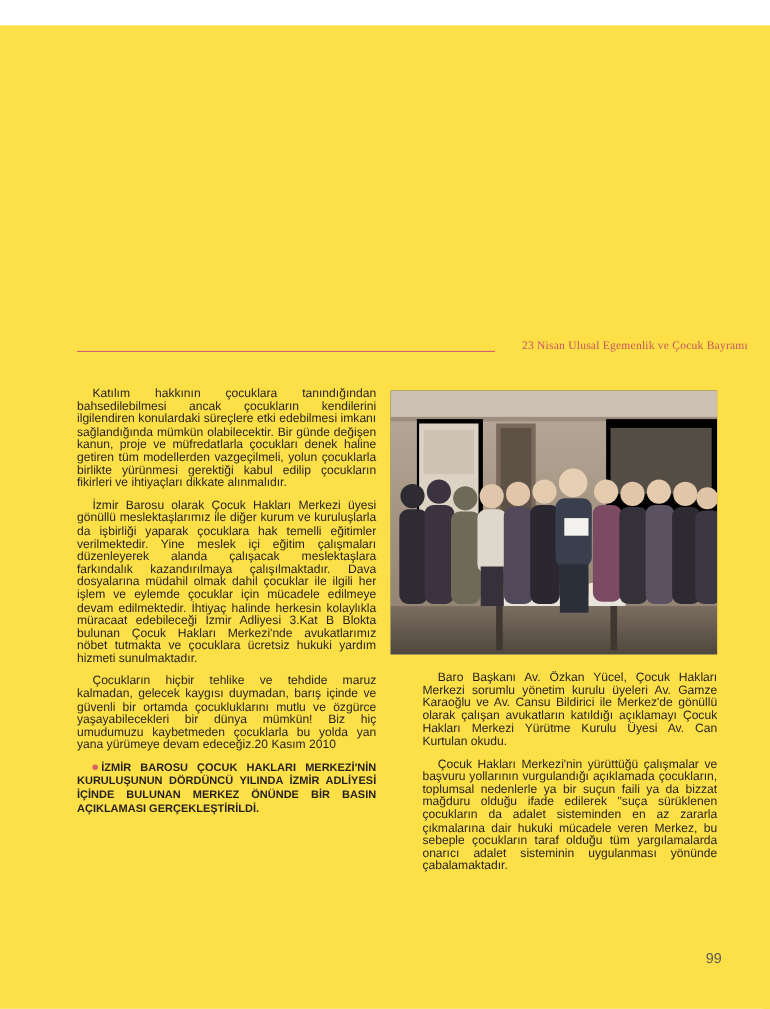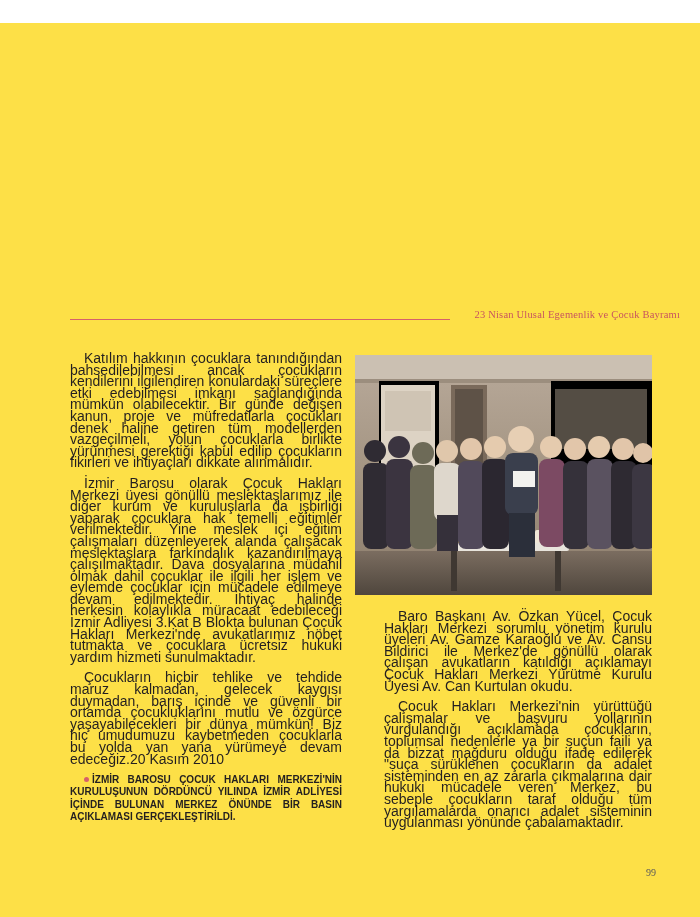--- a/index.html
+++ b/index.html
@@ -60,21 +60,21 @@
   }
   .col-right {
     position: absolute;
     left: 384px;
     top: 588px;
     width: 268px;
   }
 
   p.para {
     margin: 0 0 9px 0;
-    font-size: 14px;
+    font-size: 11px;
     line-height: 11.6px;
     color: #231f20;
     text-align: justify;
     text-indent: 14px;
     font-family: "Liberation Sans", sans-serif;
   }
   p.para.no-indent {
     text-indent: 0;
   }
 
@@ -111,23 +111,23 @@
     overflow: hidden;
     background: #6d6a72;
   }
   .photo svg { display: block; }
 
   
   .page-number {
     position: absolute;
     right: 44px;
     bottom: 62px;
-    font-size: 10px;
+    font-size: 13px;
     color: #58585a;
-    font-family: Liberation Serif, serif;
+    font-family: Liberation Sans, sans-serif;
   }
 </style>
 </head>
 <body>
 
 <div class="page">
 
   <div class="header">
     <div class="header-rule"></div>
     <div class="header-title">23 Nisan Ulusal Egemenlik ve Çocuk Bayramı</div>

